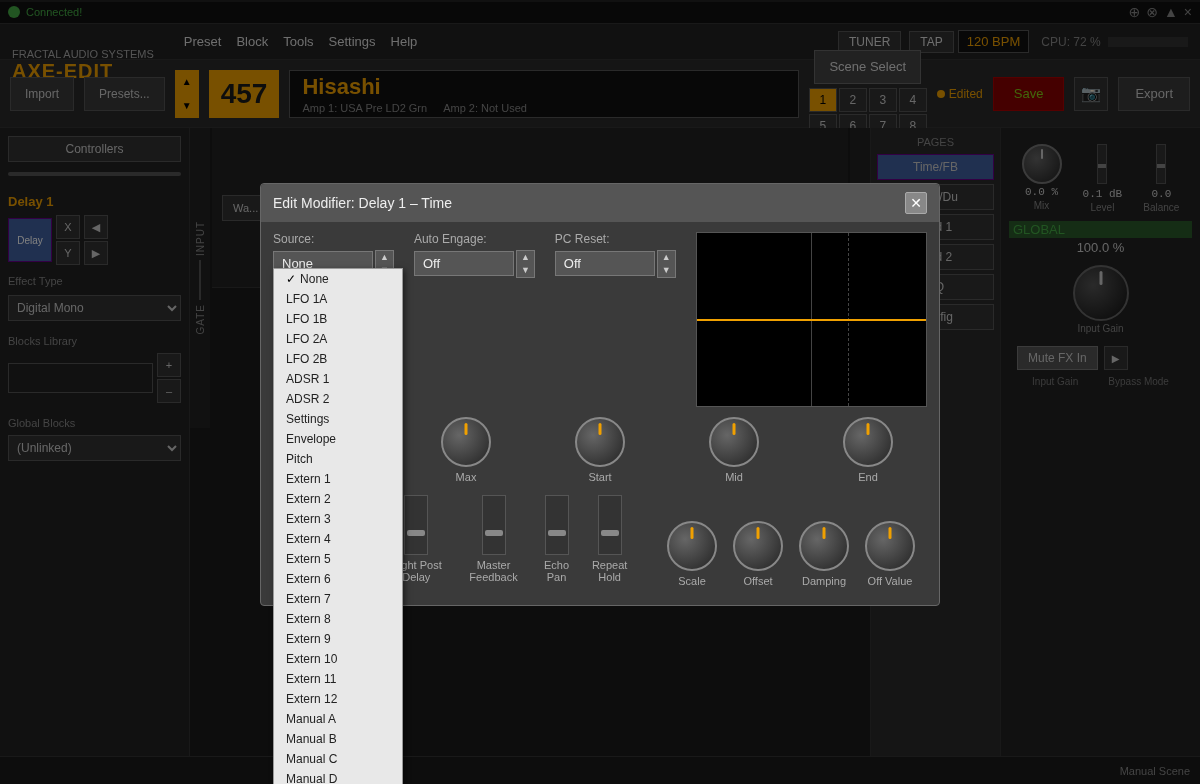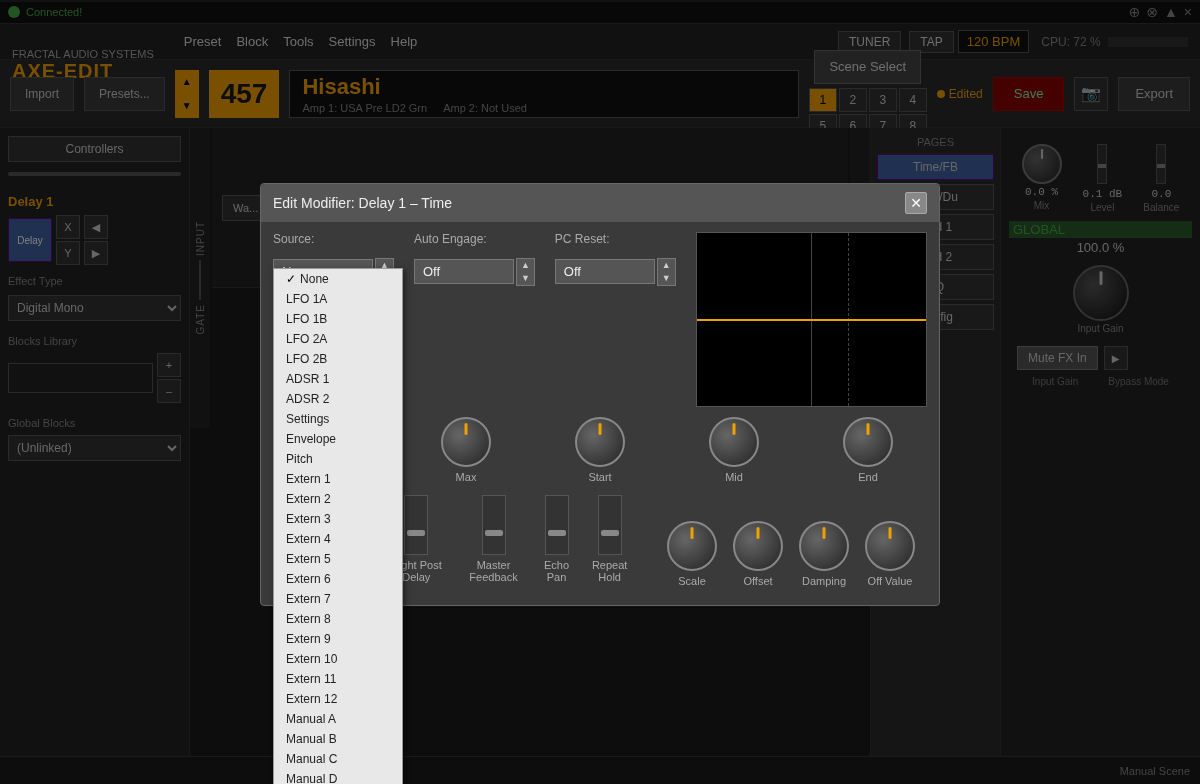--- a/index.html
+++ b/index.html
@@ -152,21 +152,21 @@
       border: 1px solid #555;
       display: flex;
       align-items: center;
       justify-content: center;
       font-size: 12px;
       cursor: pointer;
     }
     .scene-num.active { background: #f0a000; color: #000; }
     .save-btn {
       background: #8b0000;
-      color: #86efac;
+      color: #84cc16;
       border: 1px solid #a00;
       padding: 6px 20px;
       font-size: 13px;
       cursor: pointer;
       height: 34px;
     }
     .camera-btn {
       background: #333;
       color: #ccc;
       border: 1px solid #555;
@@ -376,21 +376,21 @@
       font-size: 14px;
     }
 
     .dialog-controls-row {
       display: flex;
       padding: 10px 12px;
       gap: 20px;
       align-items: flex-start;
     }
     .ctrl-group { display: flex; flex-direction: column; gap: 4px; position: relative; }
-    .ctrl-label { color: #aaa; font-size: 12px; margin-bottom: 8px; }
+    .ctrl-label { color: #aaa; font-size: 12px; margin-bottom: 0; }
     .ctrl-dropdown {
       background: #555;
       color: #eee;
       border: 1px solid #777;
       padding: 4px 8px;
       font-size: 13px;
       display: flex;
       align-items: center;
       gap: 8px;
       cursor: pointer;

